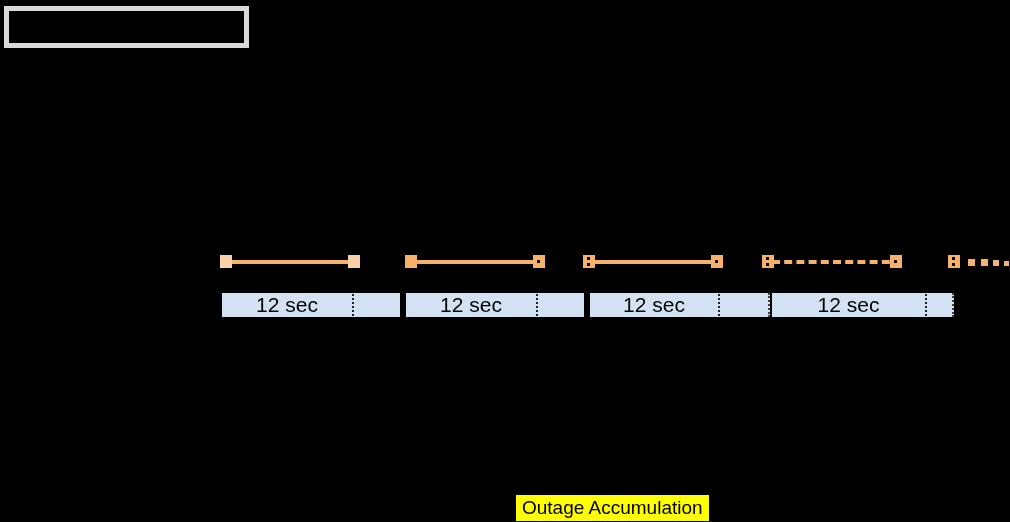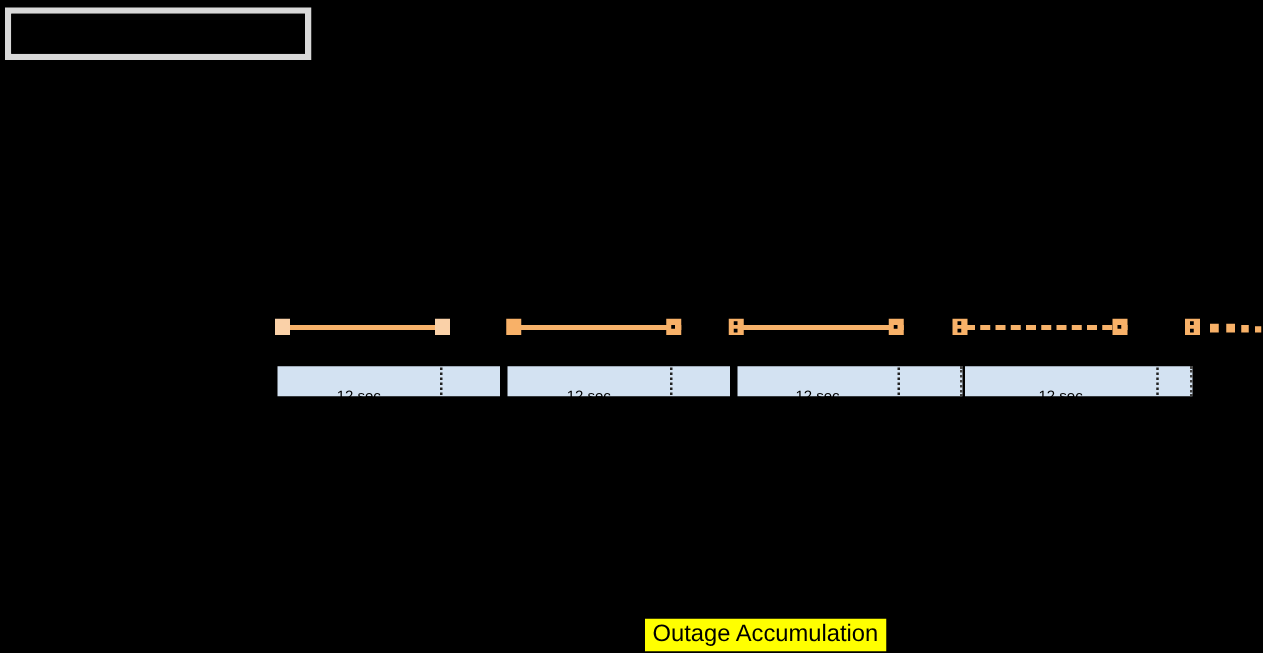--- a/index.html
+++ b/index.html
@@ -93,24 +93,23 @@
     height: 22px;
     width: 0;
     border-left: 2px dotted #222222;
   }
   .bar-label {
     position: absolute;
     top: 0;
     height: 24px;
     line-height: 24px;
     color: #000000;
-    font-size: 12px;
+    font-size: 21px;
     font-family: "Liberation Sans", sans-serif;
     white-space: nowrap;
-    margin-top: 12px;
   }
 
   
   .ellipsis-dot {
     position: absolute;
     background: #f8b168;
   }
 
   
   #caption {

